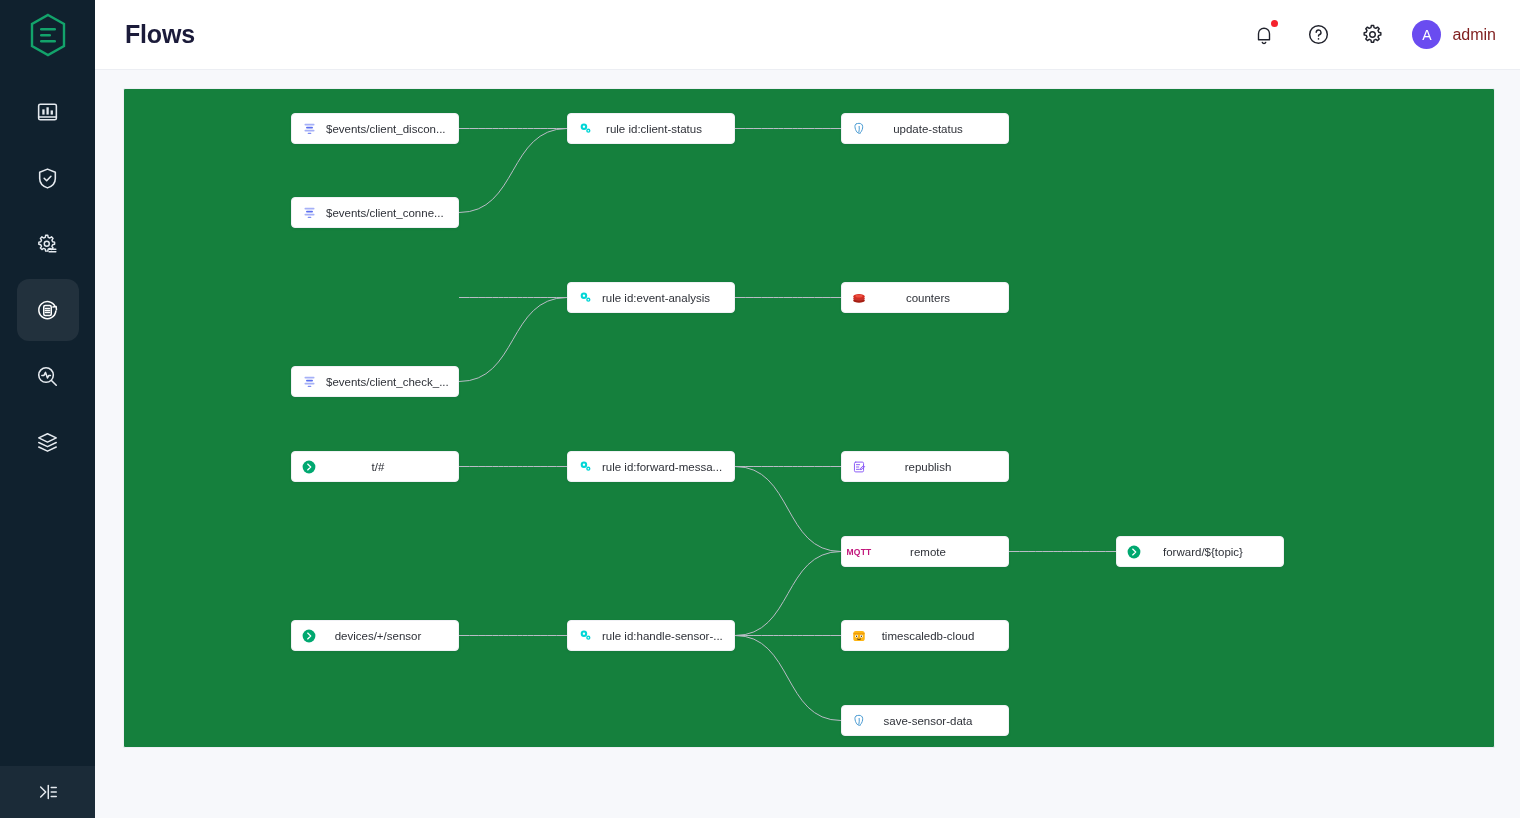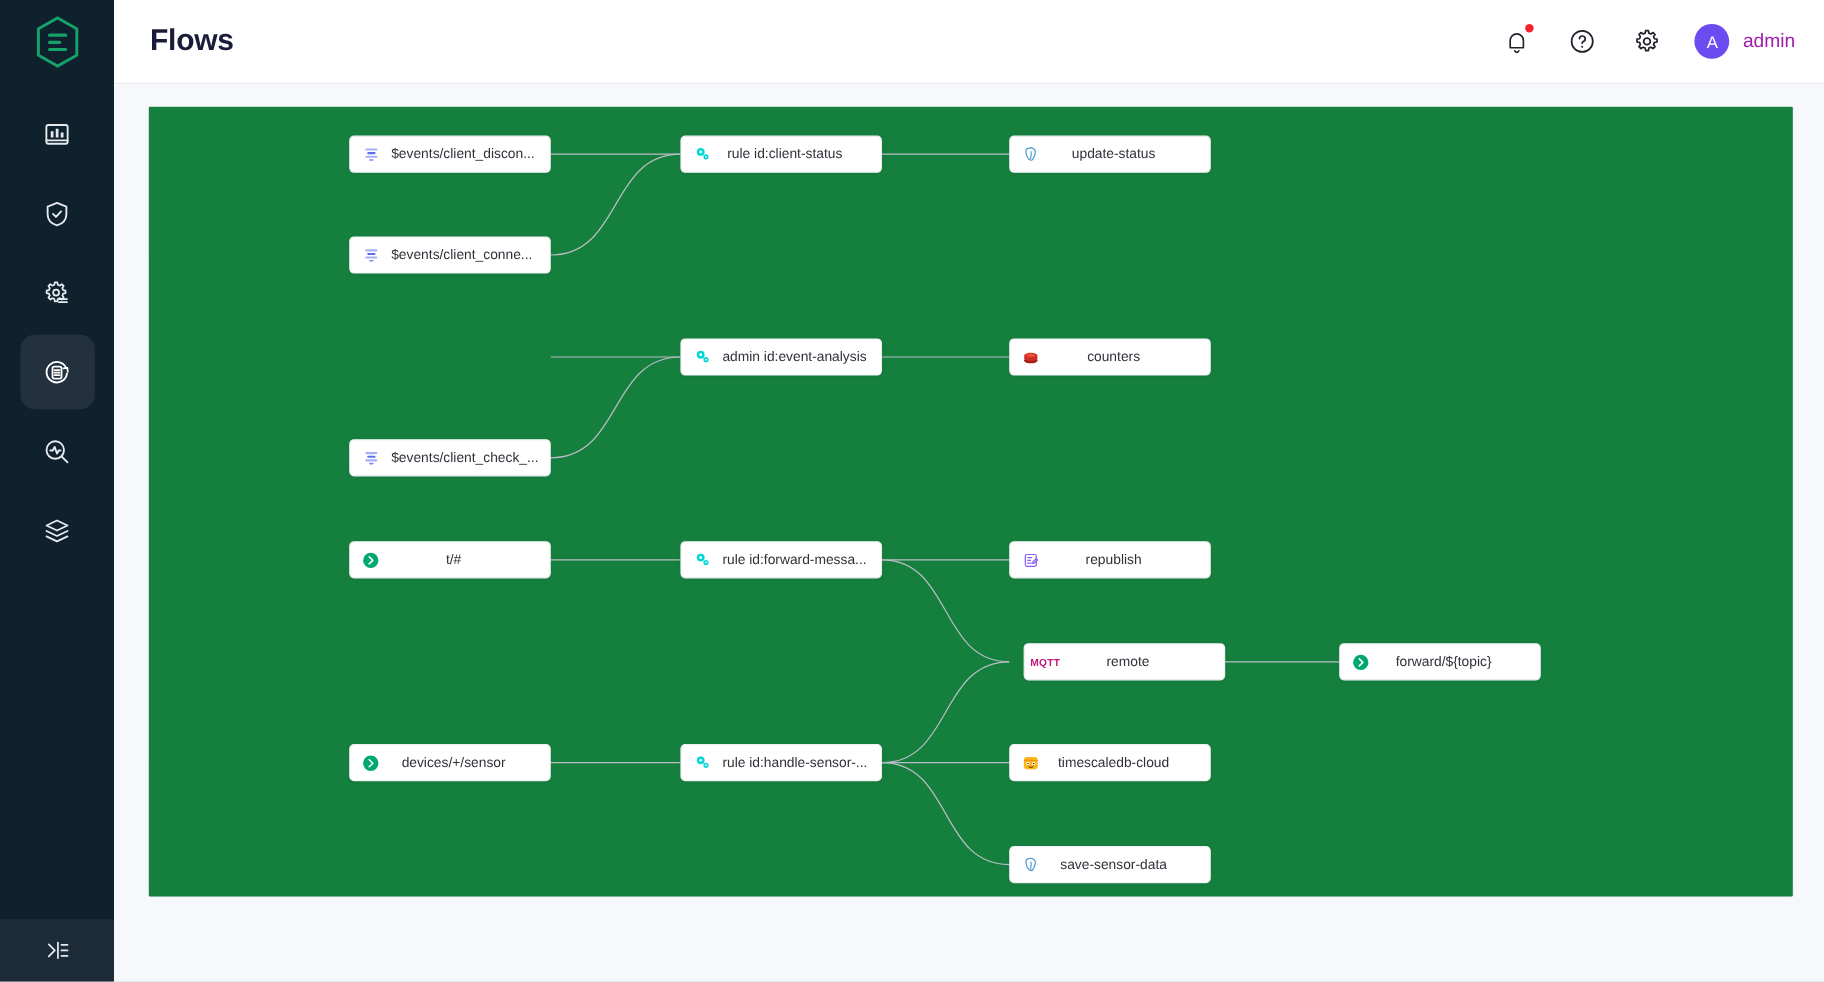--- a/index.html
+++ b/index.html
@@ -65,21 +65,21 @@
     position: absolute; top: -1px; right: 0px;
     width: 7px; height: 7px; border-radius: 50%;
     background: #f5222d;
   }
   .user-box { display: flex; align-items: center; gap: 11px; cursor: pointer; }
   .avatar {
     width: 29px; height: 29px; border-radius: 50%;
     background: #6a4cf0; color: #fff;
     font-size: 14px; display: flex; align-items: center; justify-content: center;
   }
-  .user-name { font-size: 16px; color: #a21caf; }
+  .user-name { font-size: 16px; color: #7f1d1d; }
 
   
   .content { flex: 1; position: relative; background: #f7f8fb; overflow: hidden; }
   .flow-panel {
     position: absolute;
     left: 28px; top: 18px;
     width: 1372px; height: 660px;
     background: #15803d;
     border: 1px solid #eef0f5;
     border-radius: 2px;
@@ -310,21 +310,21 @@
           </div>
           <div class="node" style="left: 443px; top: 193px; width: 168px;">
             <div class="node-icon">
               <svg width="15" height="15" viewBox="0 0 24 24">
                 <circle cx="9.5" cy="9" r="5.2" fill="#00d6d6"></circle>
                 <circle cx="9.5" cy="9" r="1.9" fill="#ffffff"></circle>
                 <circle cx="16.5" cy="15.5" r="3.4" fill="#00d6d6"></circle>
                 <circle cx="16.5" cy="15.5" r="1.2" fill="#ffffff"></circle>
               </svg>
             </div>
-            <div class="node-label">admin id:event-analysis</div>
+            <div class="node-label">rule id:event-analysis</div>
           </div>
           <div class="node" style="left: 717px; top: 193px; width: 168px;">
             <div class="node-icon">
               <svg width="16" height="16" viewBox="0 0 24 24">
                 <ellipse cx="12" cy="15.6" rx="8.6" ry="3.6" fill="#a41e11"></ellipse>
                 <ellipse cx="12" cy="12.6" rx="8.6" ry="3.6" fill="#c6302b"></ellipse>
                 <ellipse cx="12" cy="9.6" rx="8.6" ry="3.6" fill="#d82c20"></ellipse>
                 <ellipse cx="12" cy="9.2" rx="5.4" ry="2.1" fill="#f25c4d" opacity="0.75"></ellipse>
               </svg>
             </div>
@@ -355,21 +355,21 @@
               <svg width="14" height="14" viewBox="0 0 24 24" fill="none" stroke="#8b5cf6" stroke-width="1.7" stroke-linecap="round" stroke-linejoin="round">
                 <rect x="4.2" y="3.6" width="15.6" height="16.8" rx="2.2"></rect>
                 <line x1="7.6" y1="8" x2="13" y2="8"></line>
                 <line x1="7.6" y1="12" x2="11.6" y2="12"></line>
                 <line x1="7.6" y1="16" x2="12.6" y2="16"></line>
                 <path d="M15.2 13.8 l4.4-4.4 2 2 -4.4 4.4 -2.6 .6 Z" fill="#8b5cf6" fill-opacity="0.25"></path>
               </svg>
             </div>
             <div class="node-label">republish</div>
           </div>
-          <div class="node" style="left: 717px; top: 447px; width: 168px; margin-left: 12px;">
+          <div class="node" style="left: 717px; top: 447px; width: 168px;">
             <div class="node-icon">
               <span class="mqtt-logo">MQTT</span>
             </div>
             <div class="node-label">remote</div>
           </div>
           <div class="node" style="left: 992px; top: 447px; width: 168px;">
             <div class="node-icon">
               <svg width="16" height="16" viewBox="0 0 24 24">
                 <circle cx="12" cy="12" r="9.6" fill="#00a870"></circle>
                 <polyline points="10,7.6 14.6,12 10,16.4" fill="none" stroke="#ffffff" stroke-width="1.9" stroke-linecap="round" stroke-linejoin="round"></polyline>

